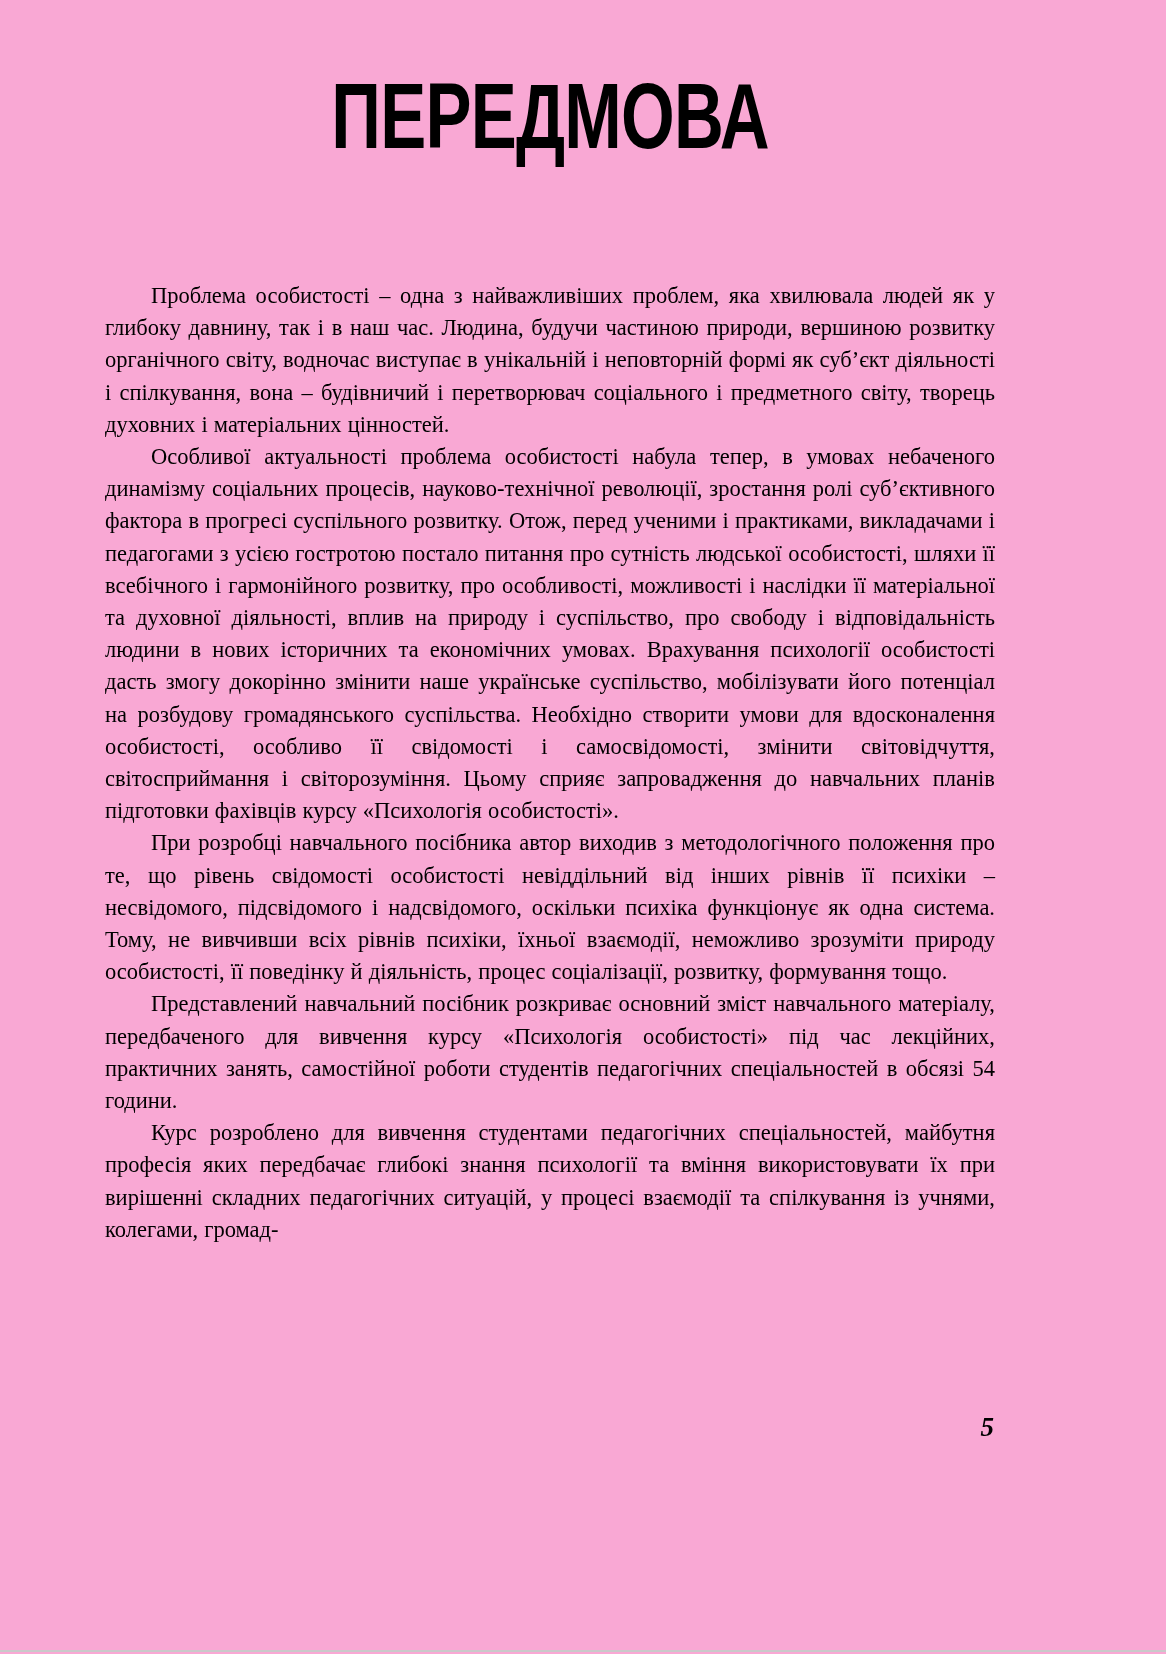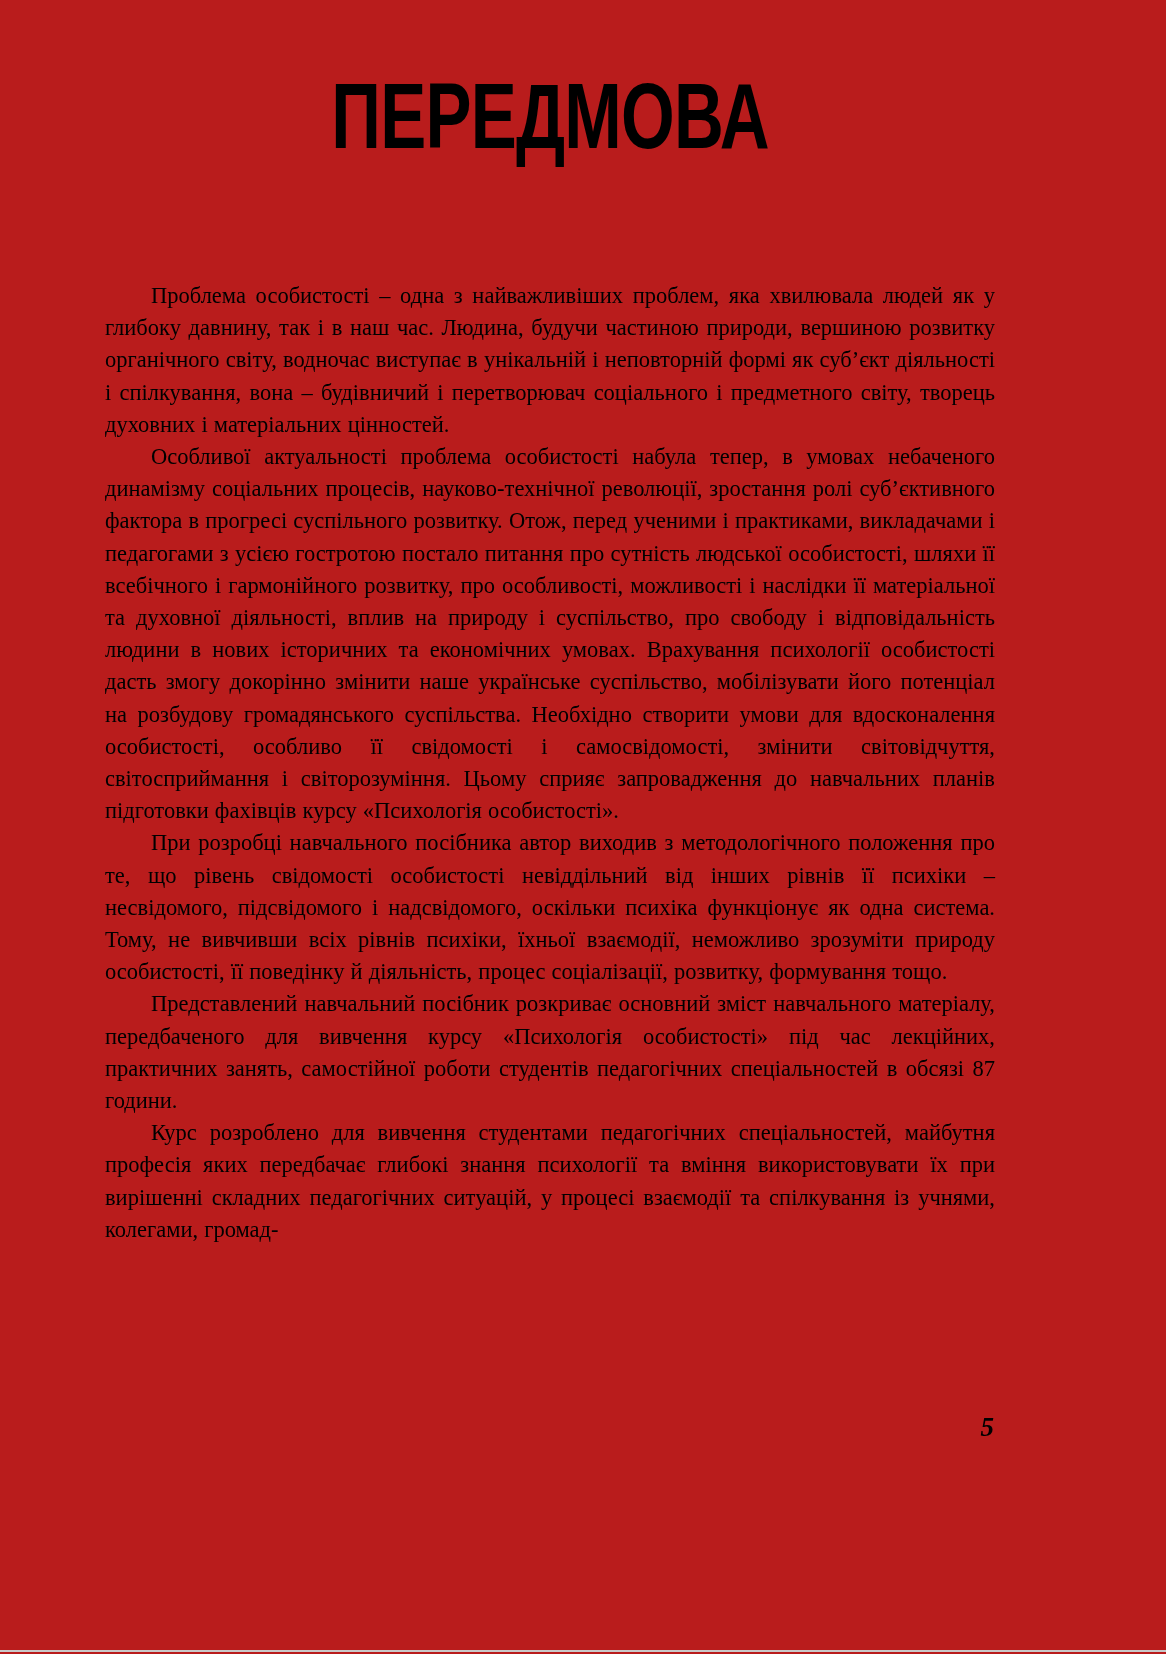--- a/index.html
+++ b/index.html
@@ -4,21 +4,21 @@
 <style>
   html, body {
     margin: 0;
     padding: 0;
     background: #ffffff;
   }
   .page {
     position: relative;
     width: 1166px;
     height: 1654px;
-    background: #b91c1c;
+    background: #f9a8d4;
     overflow: hidden;
     font-family: "Liberation Serif", serif;
     color: #000000;
   }
   .content {
     position: absolute;
     left: 105px;
     top: 0;
     width: 890px;
   }
@@ -68,19 +68,19 @@
 </head>
 <body>
 
 <div class="page">
   <div class="content">
     <h1 class="title">ПЕРЕДМОВА</h1>
     <div class="body-text">
       <p class="para">Проблема особистості – одна з найважливіших проблем, яка хвилювала людей як у глибоку давнину, так і в наш час. Людина, будучи частиною природи, вершиною розвитку органічного світу, водночас виступає в унікальній і неповторній формі як суб’єкт діяльності і спілкування, вона – будівничий і перетворювач соціального і предметного світу, творець духовних і матеріальних цінностей.</p>
       <p class="para">Особливої актуальності проблема особистості набула тепер, в умовах небаченого динамізму соціальних процесів, науково-технічної революції, зростання ролі суб’єктивного фактора в прогресі суспільного розвитку. Отож, перед ученими і практиками, викладачами і педагогами з усією гостротою постало питання про сутність людської особистості, шляхи її всебічного і гармонійного розвитку, про особливості, можливості і наслідки її матеріальної та духовної діяльності, вплив на природу і суспільство, про свободу і відповідальність людини в нових історичних та економічних умовах. Врахування психології особистості дасть змогу докорінно змінити наше українське суспільство, мобілізувати його потенціал на розбудову громадянського суспільства. Необхідно створити умови для вдосконалення особистості, особливо її свідомості і самосвідомості, змінити світовідчуття, світосприймання і світорозуміння. Цьому сприяє запровадження до навчальних планів підготовки фахівців курсу «Психологія особистості».</p>
       <p class="para">При розробці навчального посібника автор виходив з методологічного положення про те, що рівень свідомості особистості невіддільний від інших рівнів її психіки – несвідомого, підсвідомого і надсвідомого, оскільки психіка функціонує як одна система. Тому, не вивчивши всіх рівнів психіки, їхньої взаємодії, неможливо зрозуміти природу особистості, її поведінку й діяльність, процес соціалізації, розвитку, формування тощо.</p>
-      <p class="para">Представлений навчальний посібник розкриває основний зміст навчального матеріалу, передбаченого для вивчення курсу «Психологія особистості» під час лекційних, практичних занять, самостійної роботи студентів педагогічних спеціальностей в обсязі 87 години.</p>
+      <p class="para">Представлений навчальний посібник розкриває основний зміст навчального матеріалу, передбаченого для вивчення курсу «Психологія особистості» під час лекційних, практичних занять, самостійної роботи студентів педагогічних спеціальностей в обсязі 54 години.</p>
       <p class="para">Курс розроблено для вивчення студентами педагогічних спеціальностей, майбутня професія яких передбачає глибокі знання психології та вміння використовувати їх при вирішенні складних педагогічних ситуацій, у процесі взаємодії та спілкування із учнями, колегами, громад-</p>
     </div>
   </div>
   <div class="page-number">5</div>
   <div class="page-edge-line"></div>
 </div>
 
 </body></html>

